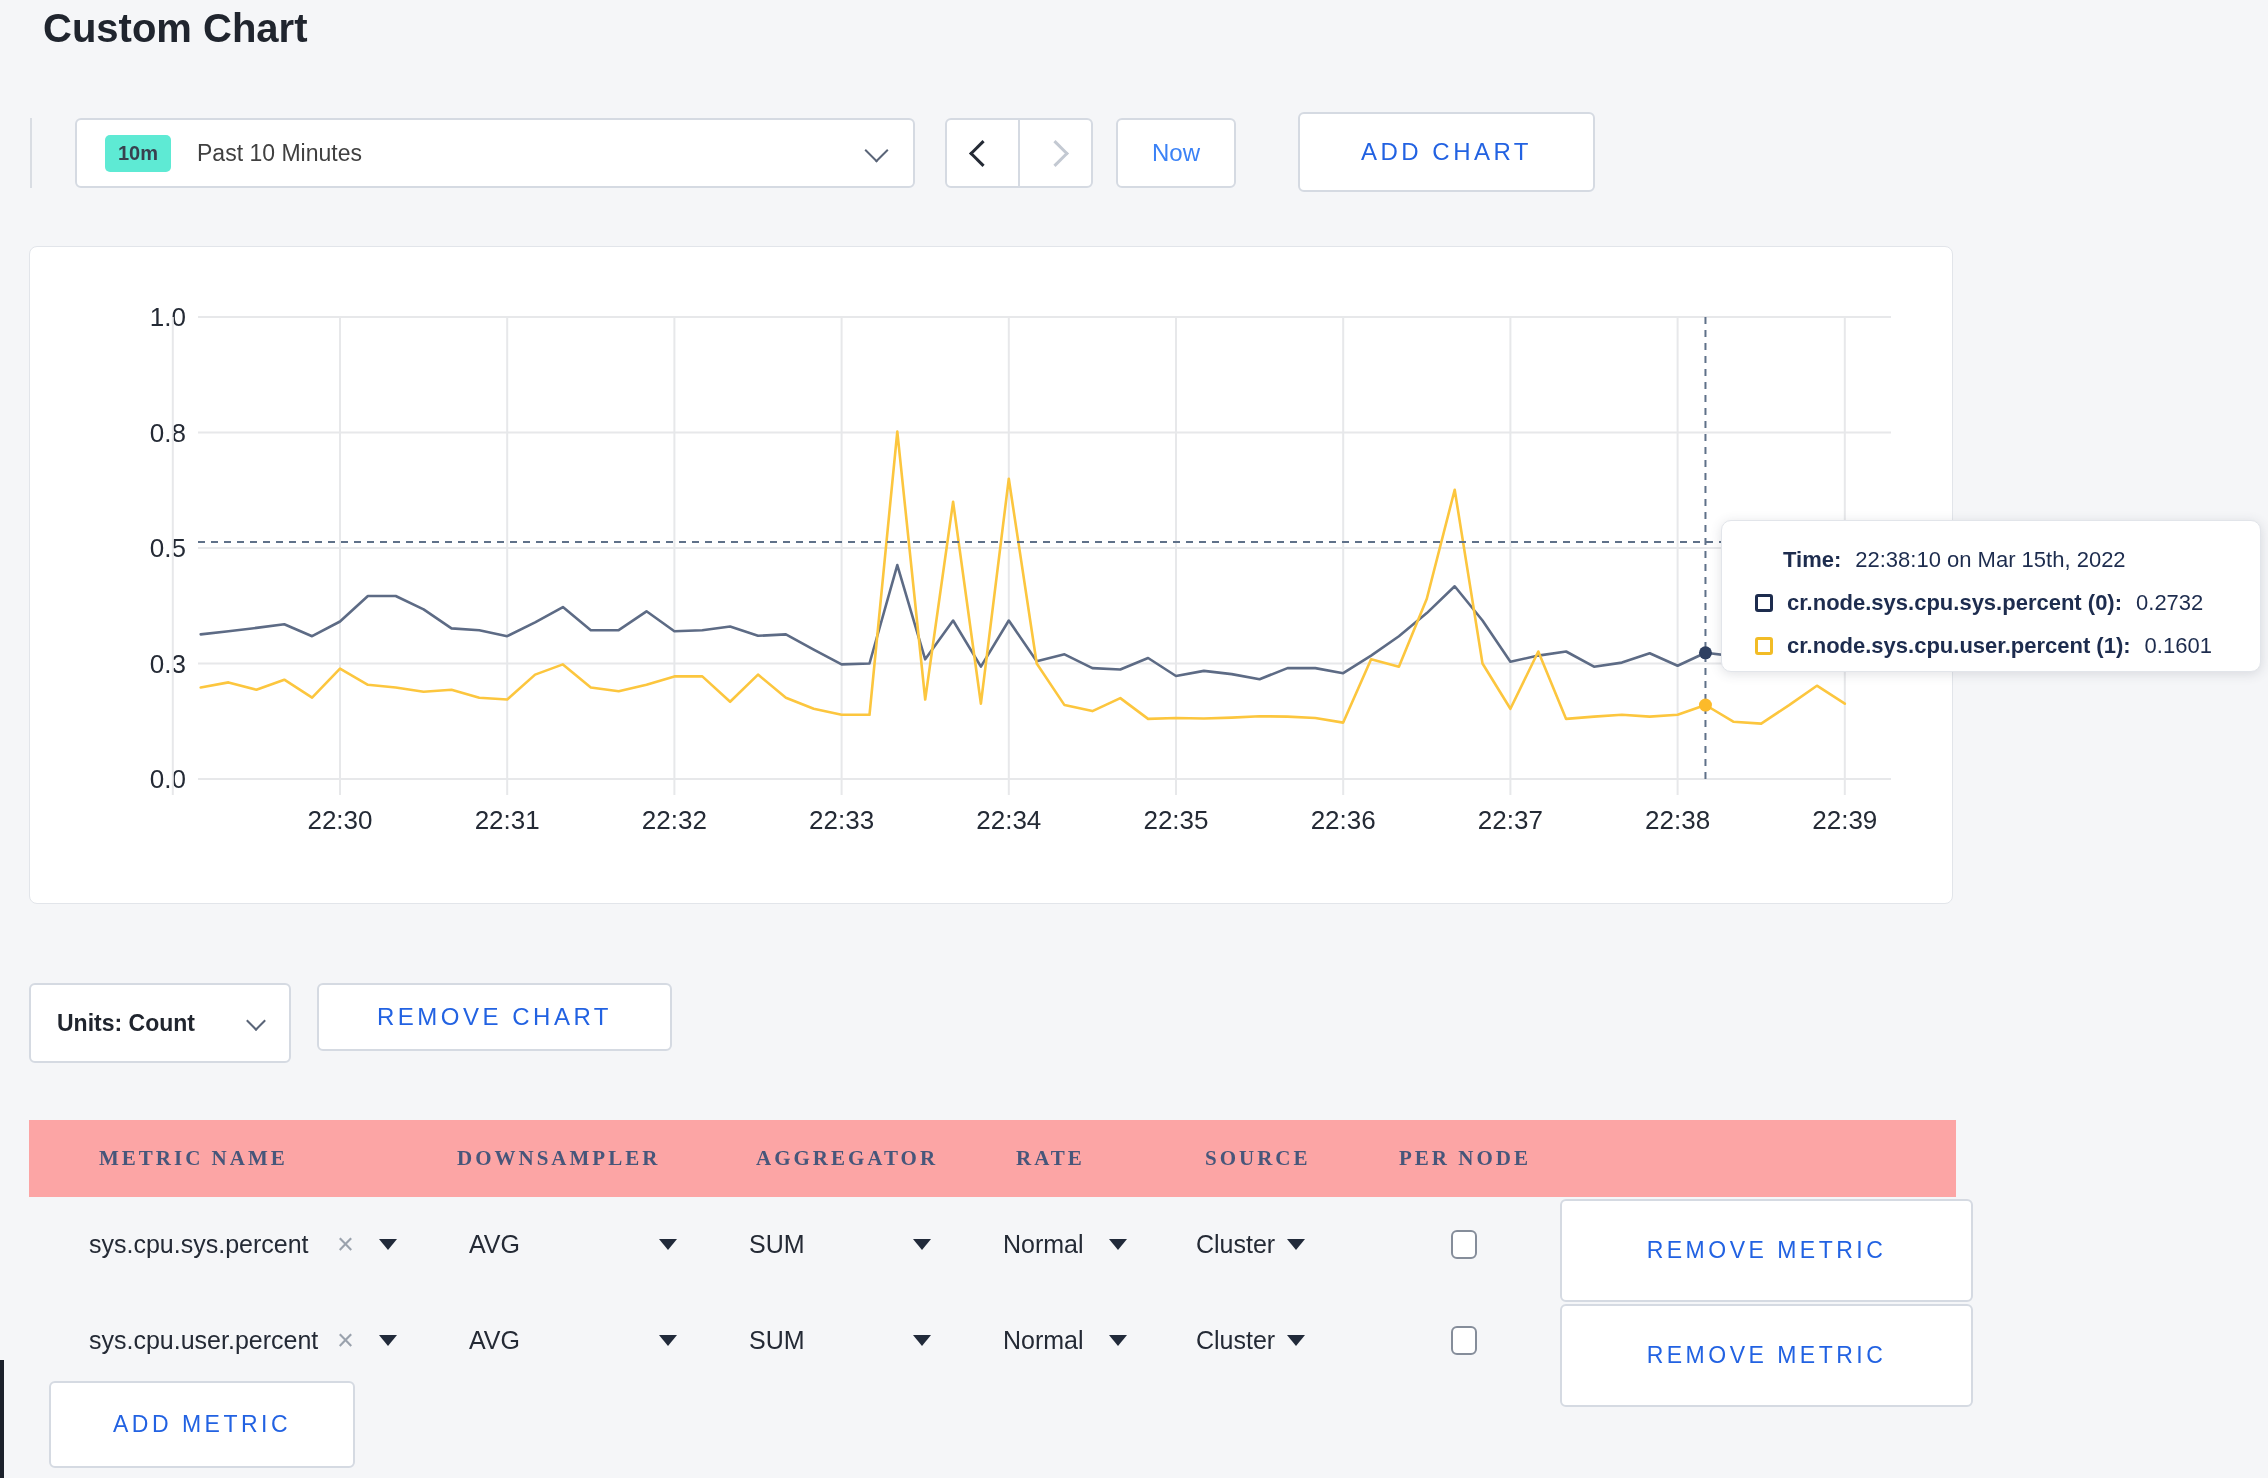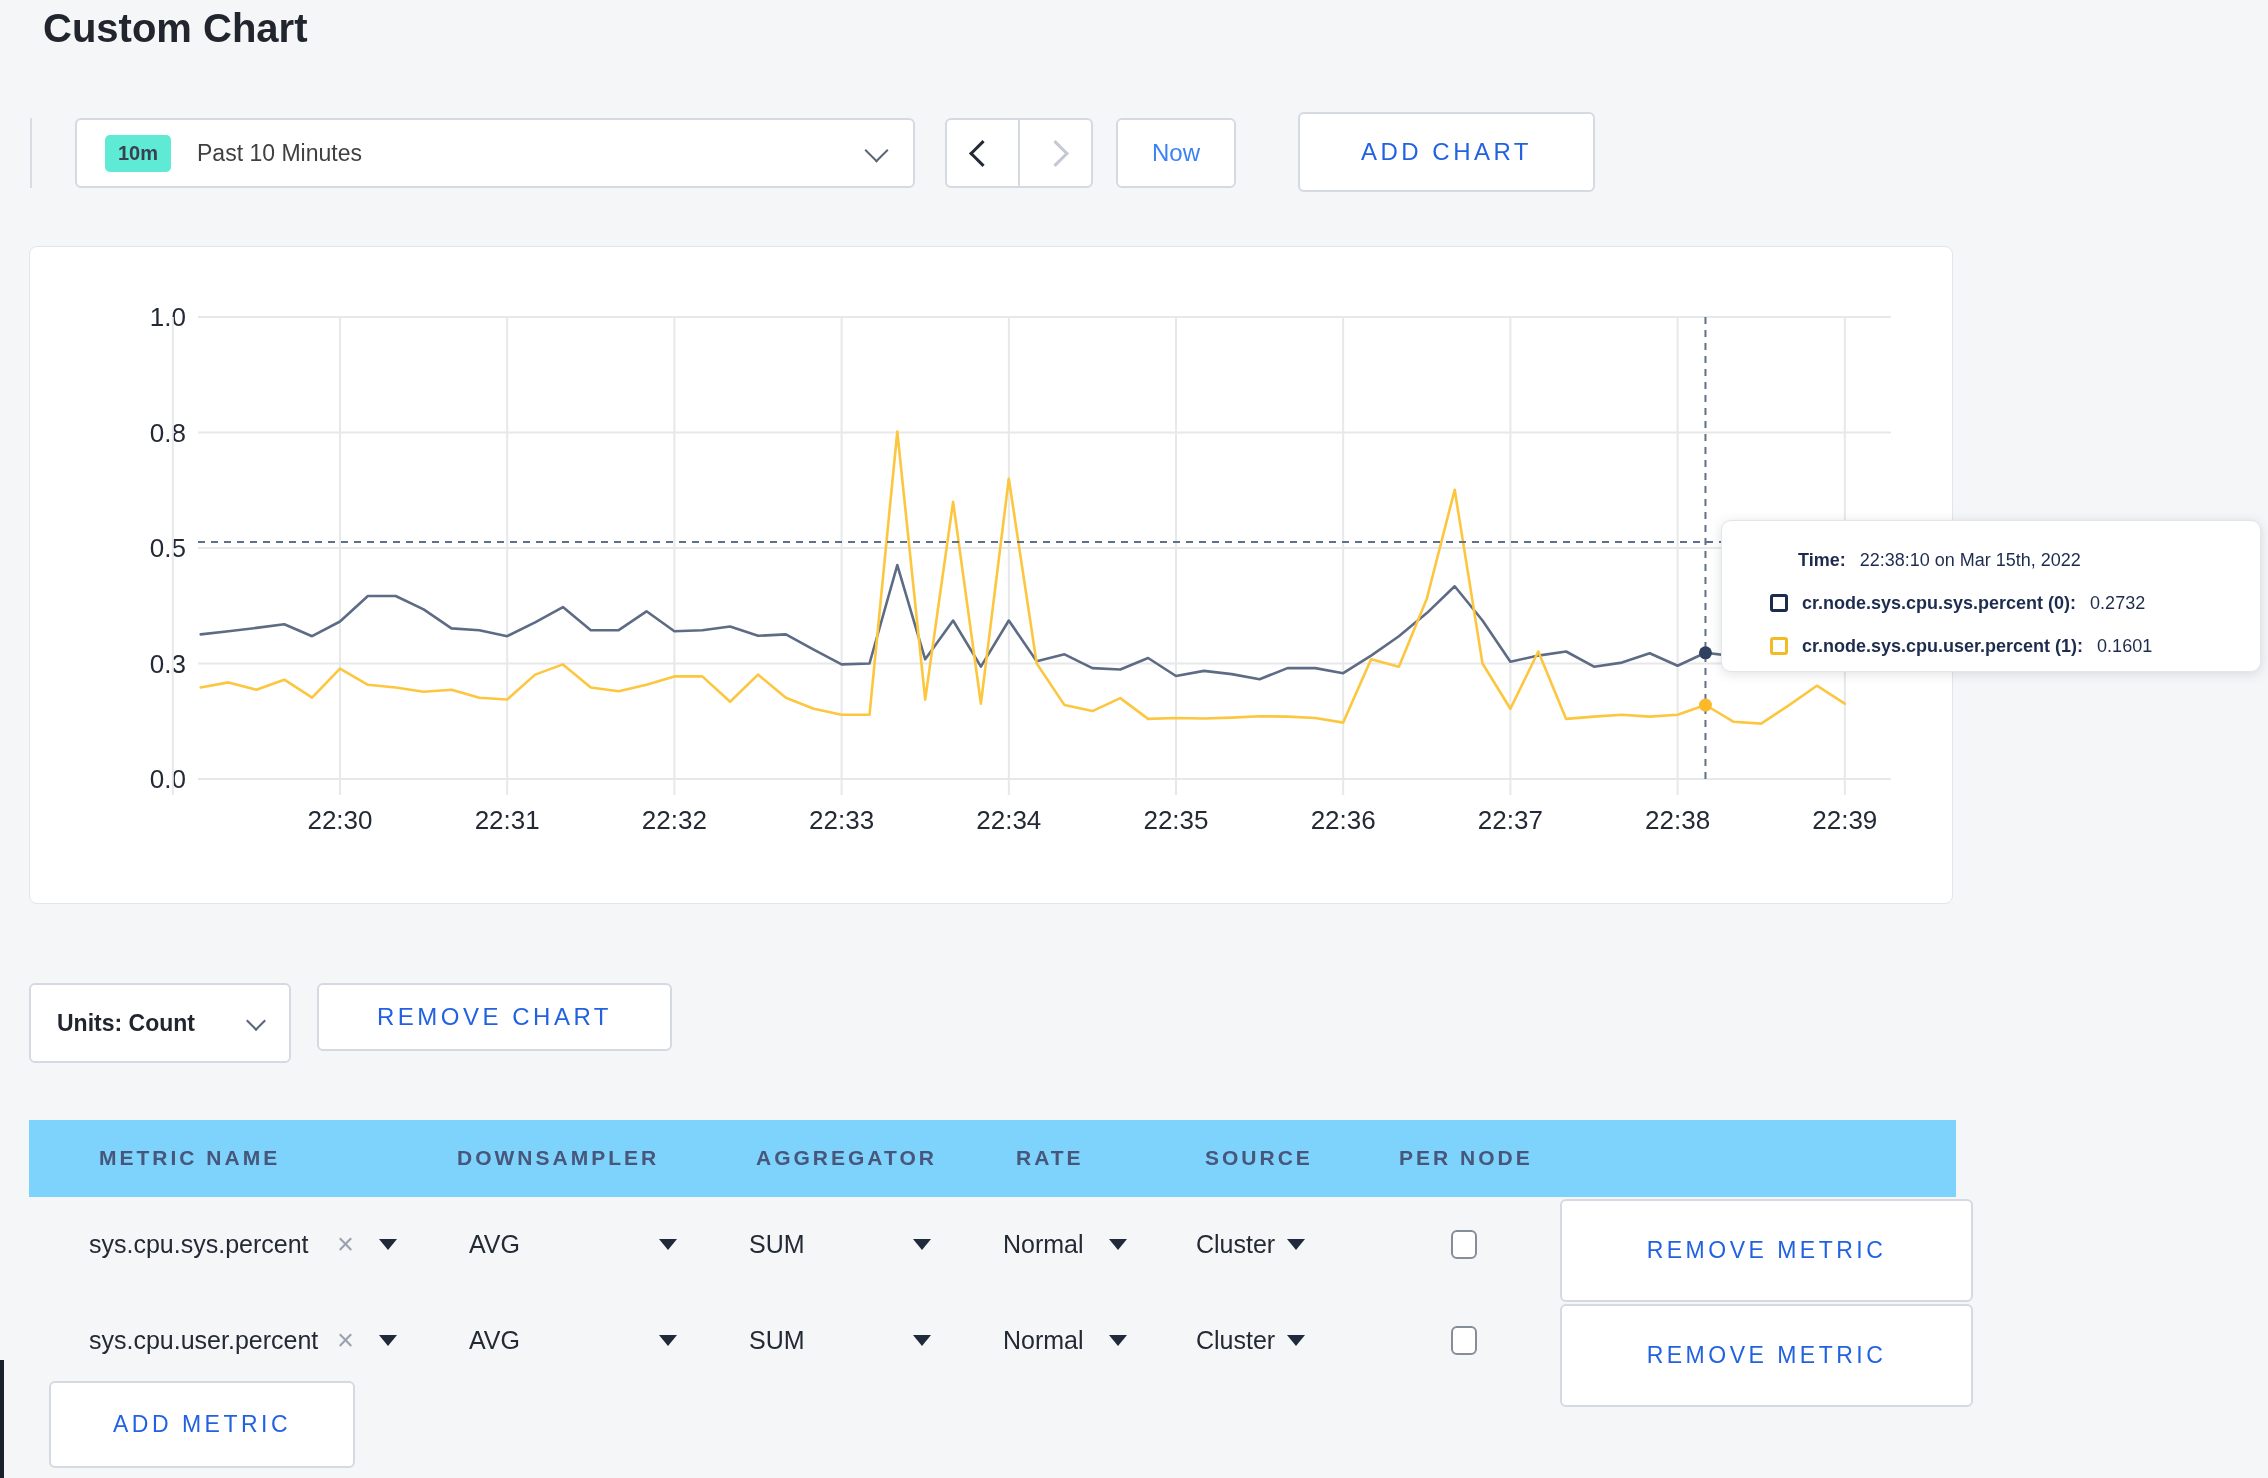--- a/index.html
+++ b/index.html
@@ -25,34 +25,34 @@
   .blue-btn{color:#2262e2;font-size:24px;font-weight:500;letter-spacing:3.5px;justify-content:center;}
   #add-chart-button{left:1298px;top:112px;width:297px;height:80px;}
   
   #chart-card{left:29px;top:246px;width:1924px;height:658px;background:#fff;border:1px solid #e2e5ea;border-radius:8px;box-sizing:border-box;}
   #chart-svg{position:absolute;left:0;top:0;}
   .grid{stroke:#e7e8ea;stroke-width:2;}
   .xtick,.ytick{fill:#242a35;font-size:26px;font-family:"Liberation Sans",sans-serif;}
   .dashline{stroke:#5f7189;stroke-width:2;stroke-dasharray:7 6;fill:none;}
   
   #chart-tooltip{left:1721px;top:520px;width:540px;height:152px;background:#fff;border:1px solid #e2e5ea;border-radius:10px;
-    box-shadow:0 2px 12px rgba(60,70,90,0.16);box-sizing:border-box;padding:24px 0 0 48px;font-size:18px;color:#1d2c4e;}
+    box-shadow:0 2px 12px rgba(60,70,90,0.16);box-sizing:border-box;padding:24px 0 0 33px;font-size:22px;color:#1d2c4e;}
   .t-row{display:flex;align-items:center;height:30px;margin-bottom:13px;white-space:nowrap;}
   .t-row.time{padding-left:28px;}
   .t-label{font-weight:700;}
   .t-val{margin-left:14px;font-weight:400;}
   .swatch{width:18px;height:18px;border-radius:3px;background:#fff;margin-right:14px;flex:none;box-sizing:border-box;}
   .swatch.sys{border:3.5px solid #1d2c4e;}
   .swatch.user{border:3.5px solid #f2bc26;}
   
   #units-dropdown{left:29px;top:983px;width:262px;height:80px;padding:16px 26px;font-size:23px;font-weight:700;color:#20252e;}
   #units-dropdown .chev-down{width:12px;height:12px;margin-top:-4px;}
   #remove-chart-button{left:317px;top:983px;width:355px;height:68px;}
   
-  #metrics-header{left:29px;top:1120px;width:1927px;height:77px;background:#7dd3fc;}
+  #metrics-header{left:29px;top:1120px;width:1927px;height:77px;background:#fca5a5;font-family:Liberation Serif, serif;}
   .th{position:absolute;top:26px;font-size:21px;letter-spacing:3px;font-weight:600;color:#47567a;white-space:nowrap;}
   .h0{left:70px}.h1{left:428px}.h2{left:727px}.h3{left:987px}.h4{left:1176px}.h5{left:1370px}
   .mrow{left:29px;width:1927px;height:36px;}
   #metric-row-0{top:1226px;} #metric-row-1{top:1322px;}
   .cell{position:absolute;top:0;height:36px;display:flex;align-items:center;font-size:25px;color:#242a35;white-space:nowrap;cursor:pointer;}
   .caret{width:0;height:0;border-left:9px solid transparent;border-right:9px solid transparent;border-top:11px solid #212a3a;}
   .clear-x{color:#9aa2ad;font-size:29px;line-height:1;}
   .col-metric{left:60px}.col-metric-x{left:308px}.col-metric-caret{left:350px}
   .col-down{left:440px}.col-down-caret{left:630px}
   .col-agg{left:720px}.col-agg-caret{left:884px}

